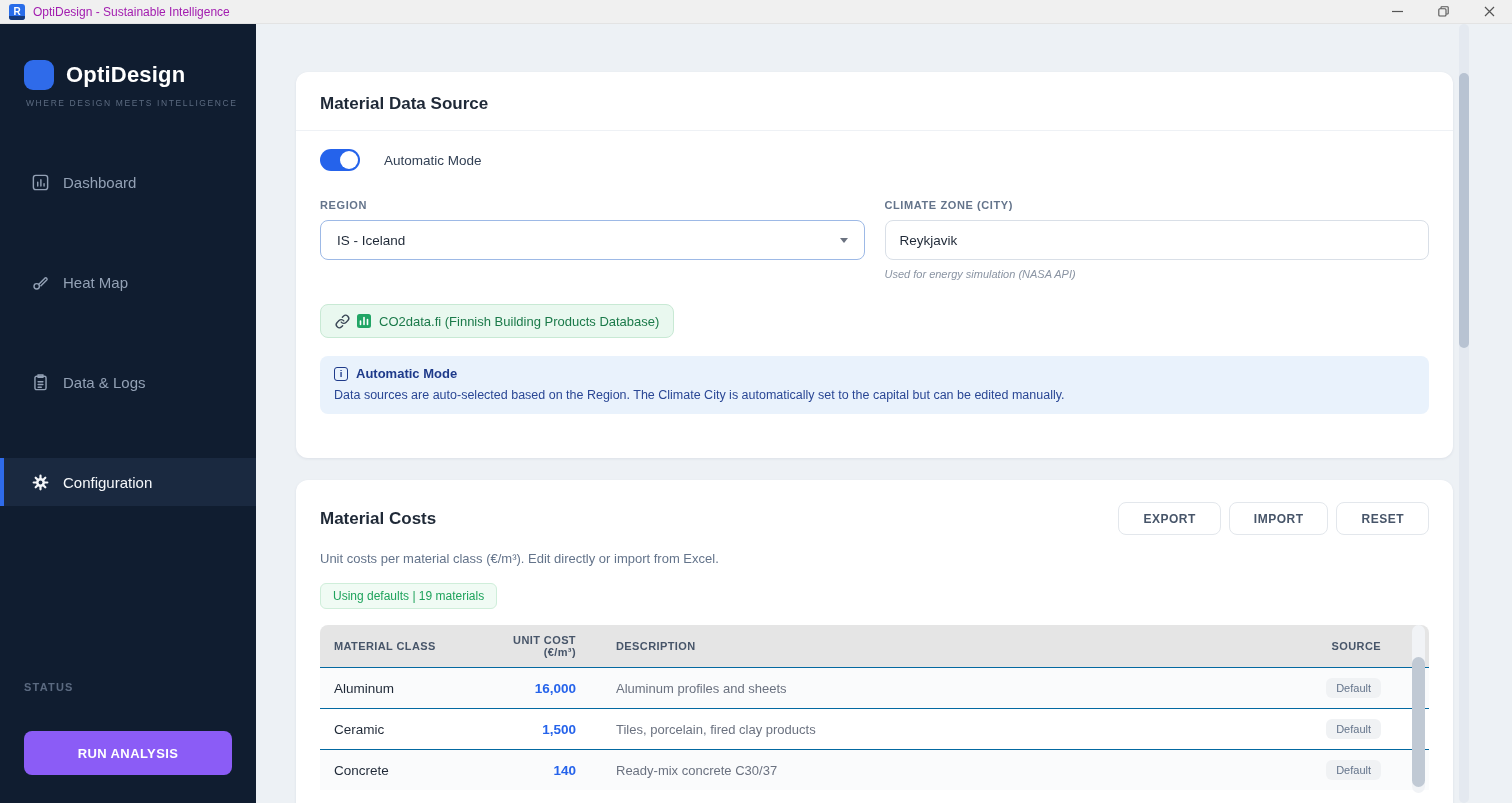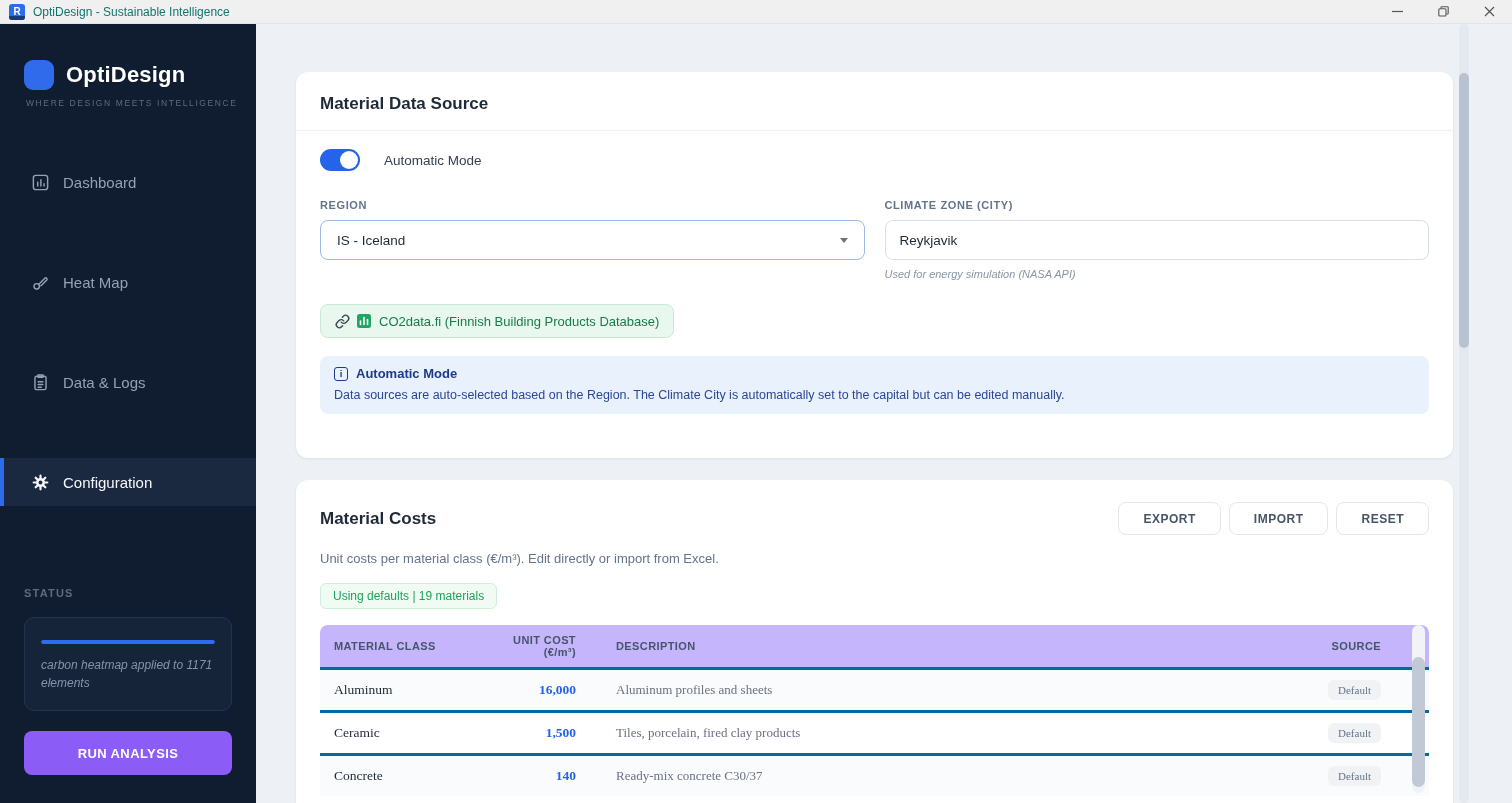--- a/index.html
+++ b/index.html
@@ -5,21 +5,21 @@
   * { margin:0; padding:0; box-sizing:border-box; }
   html,body { width:1512px; height:803px; overflow:hidden; }
   body { font-family:"Liberation Sans", sans-serif; background:#edf1f5; position:relative; }
 
   
   .titlebar { position:absolute; top:0; left:0; width:1512px; height:24px; background:#f0f0f0;
               display:flex; align-items:center; border-bottom:1px solid #e3e3e3; z-index:50; }
   .app-icon { width:16px; height:16px; margin-left:9px; background:#2a6de9; border-radius:3px;
               color:#fff; font-size:10px; font-weight:bold; display:flex; align-items:center; justify-content:center; position:relative; }
   .app-icon::after { content:""; position:absolute; bottom:0; left:0; right:0; height:4px; background:#173a7a; border-radius:0 0 3px 3px; }
-  .titlebar-title { font-size:12px; color:#0f766e; margin-left:8px; }
+  .titlebar-title { font-size:12px; color:#a21caf; margin-left:8px; }
   .win-controls { margin-left:auto; display:flex; height:100%; }
   .win-btn { width:46px; height:100%; display:flex; align-items:center; justify-content:center; color:#555; font-size:12px; }
   .win-btn svg { display:block; }
 
   
   .sidebar { position:absolute; top:24px; left:0; width:256px; height:779px; background:#101d30; display:flex; flex-direction:column; }
   .logo-row { display:flex; align-items:center; padding:36px 24px 6px 24px; }
   .logo-mark { width:30px; height:30px; border-radius:9px; background:#2f6bea; flex:none; }
   .logo-text { color:#fff; font-size:22px; font-weight:bold; margin-left:12px; letter-spacing:0.2px; }
   .tagline { color:#5c6b80; font-size:8.5px; letter-spacing:1.6px; padding:2px 0 0 26px; }
@@ -86,25 +86,25 @@
   .card2-head { display:flex; align-items:center;gap:48px; }
   .head-buttons { margin-left:auto; display:flex; gap:8px; }
   .ghost-btn { height:33px; padding:0 24px; background:#fff; border:1px solid #e3e7ec; border-radius:8px;
                font-family:inherit; font-size:12px; font-weight:bold; letter-spacing:0.5px; color:#475569; cursor:pointer; }
   .costs-subtitle { margin-top:16px; font-size:13px; color:#64748b; }
   .defaults-badge { display:inline-block; margin-top:17px; padding:5px 12px; background:#f0fbf4; border:1px solid #cfeeda;
                     border-radius:6px; font-size:12px; color:#1ea35c; }
 
   .table-wrap { margin-top:16px; position:relative; border-radius:8px 8px 0 0; overflow:hidden; height:210px; }
   table.costs { width:100%; border-collapse:collapse; }
-  .costs thead th { background:#c4b5fd; font-size:11px; font-weight:bold; letter-spacing:0.4px; color:#475569;
+  .costs thead th { background:#e5e5e5; font-size:11px; font-weight:bold; letter-spacing:0.4px; color:#475569;
                     text-align:left; padding:9px 0 9px 14px; }
   .costs th.num, .costs td.num { text-align:right; padding-right:14px; width:110px; }
   .costs th.src, .costs td.src { text-align:right; padding-right:48px; width:130px; }
-  .costs td { padding:10px 0 10px 14px; border-top:3px solid #0369a1; font-size:13.5px; color:#1f2937; height:39px;font-family:Liberation Serif, serif; }
+  .costs td { padding:10px 0 10px 14px; border-top:1px solid #0369a1; font-size:13.5px; color:#1f2937; height:39px; }
   .costs tbody tr:nth-child(odd) { background:#fafbfc; }
   .costs td.num { color:#2563eb; font-weight:bold; cursor:text; }
   .costs td.desc { color:#6b7280; font-size:13px; padding-left:26px; }
   .costs th.desc { padding-left:26px; }
   .costs col.c1 { width:160px; }
   .src-pill { display:inline-block; background:#f0f2f4; border-radius:6px; padding:4px 10px; font-size:11px; color:#64748b; }
   .table-scroll-track { position:absolute; top:0; right:4px; width:13px; height:168px; background:#f1f3f6; border-radius:7px; }
   .table-scroll-thumb { position:absolute; top:32px; right:4px; width:13px; height:130px; background:#c0c9d4; border-radius:7px; }
 
   svg { overflow:visible; }
@@ -183,26 +183,20 @@
           </g>
           <circle cx="12" cy="12" r="2.4" fill="#1a2940"></circle>
         </svg>
       </span>
       <span>Configuration</span>
     </div>
   </div>
 
   <div class="sidebar-bottom">
     <div class="status-label">STATUS</div>
-    <div class="status-card">
-      <div class="progress-track">
-        <div class="progress-fill" style="width:100%"></div>
-      </div>
-      <div class="status-msg">carbon heatmap applied to 1171 elements</div>
-    </div>
     <button class="run-btn">RUN ANALYSIS</button>
   </div>
 </div>
 
 <div class="main">
 
   <div class="card card-1">
     <div class="card-title">Material Data Source</div>
     <hr class="card-divider">
 

